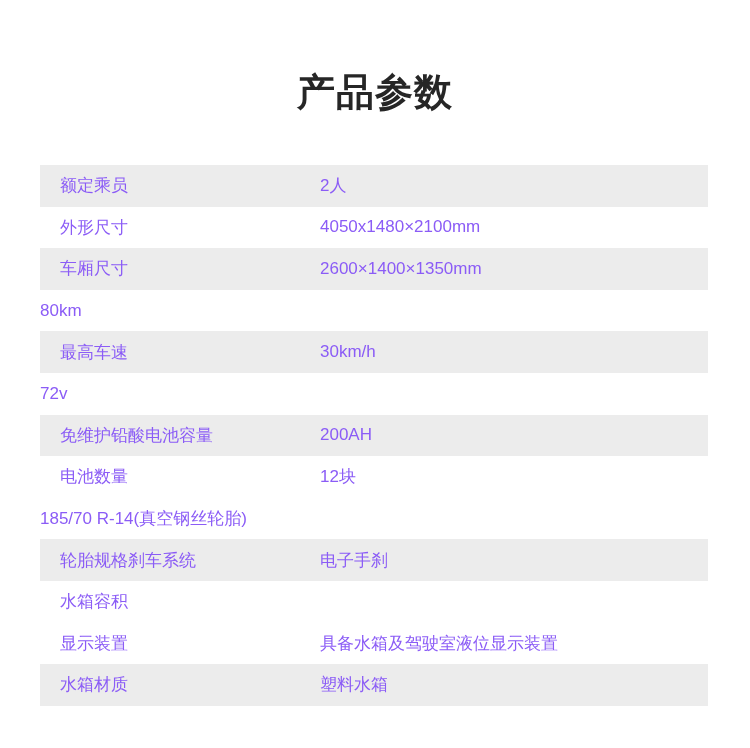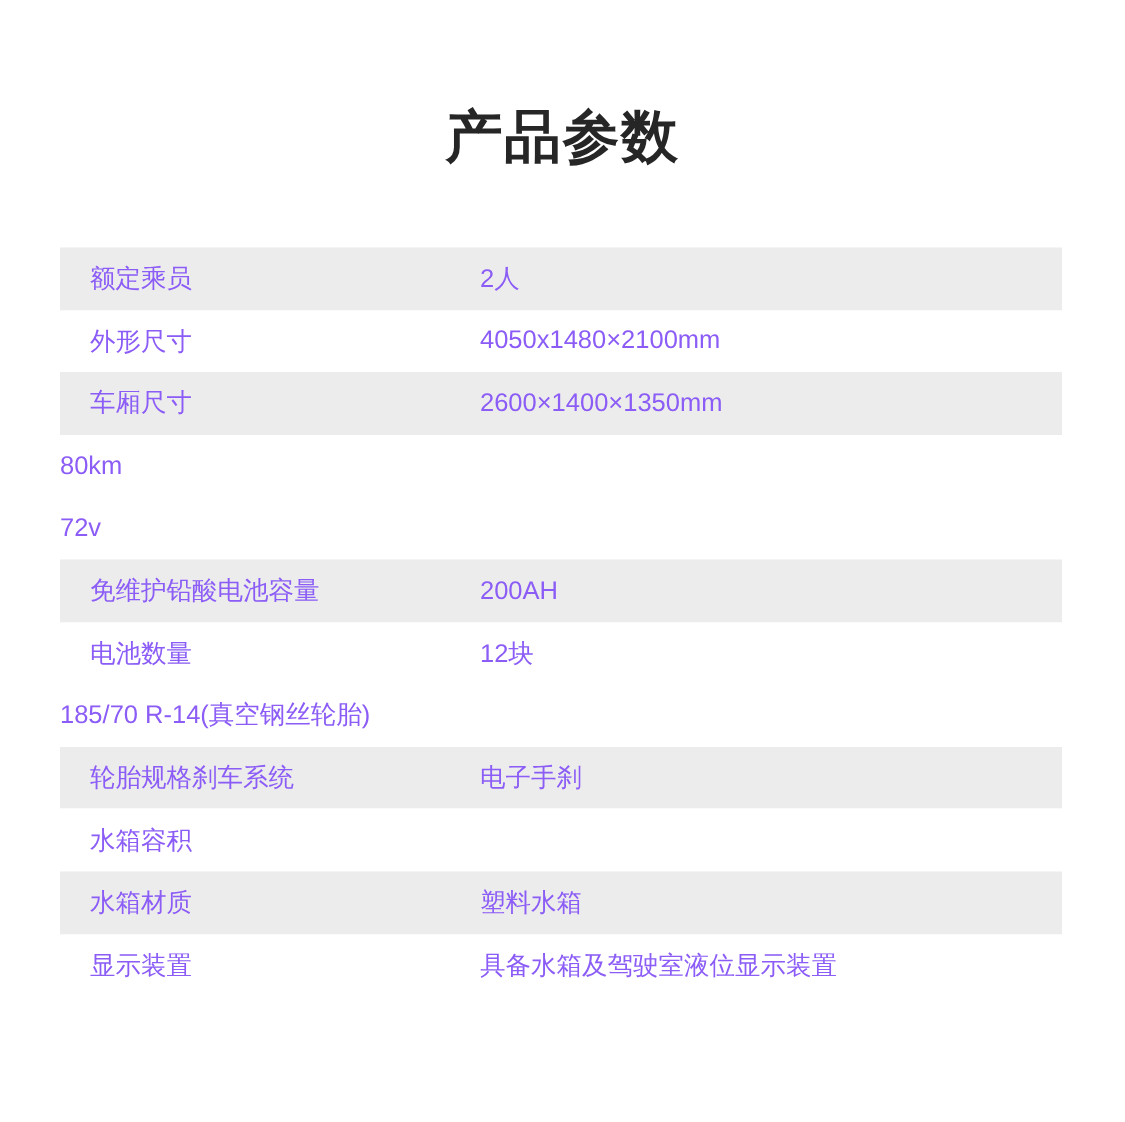--- a/index.html
+++ b/index.html
@@ -68,20 +68,24 @@
 
   <div class="spec-row alt">
     <div class="spec-label">车厢尺寸</div>
     <div class="spec-value">2600×1400×1350mm</div>
   </div>
 
   <div class="spec-row">
     <div class="spec-value">80km</div>
   </div>
 
+  <div class="spec-row alt">
+    <div class="spec-label">最高车速</div>
+    <div class="spec-value">30km/h</div>
+  </div>
 
   <div class="spec-row">
     <div class="spec-value">72v</div>
   </div>
 
   <div class="spec-row alt">
     <div class="spec-label">免维护铅酸电池容量</div>
     <div class="spec-value">200AH</div>
   </div>
 
@@ -97,23 +101,23 @@
 
   <div class="spec-row alt">
     <div class="spec-label">轮胎规格刹车系统</div>
     <div class="spec-value">电子手刹</div>
   </div>
 
   <div class="spec-row">
     <div class="spec-label">水箱容积</div>
   </div>
 
+  <div class="spec-row">
+    <div class="spec-label">显示装置</div>
+    <div class="spec-value">具备水箱及驾驶室液位显示装置</div>
+  </div>
+
   <div class="spec-row alt">
     <div class="spec-label">水箱材质</div>
     <div class="spec-value">塑料水箱</div>
-  </div>
-
-  <div class="spec-row">
-    <div class="spec-label">显示装置</div>
-    <div class="spec-value">具备水箱及驾驶室液位显示装置</div>
   </div>
 </div>
 </div>
 
 </body></html>

